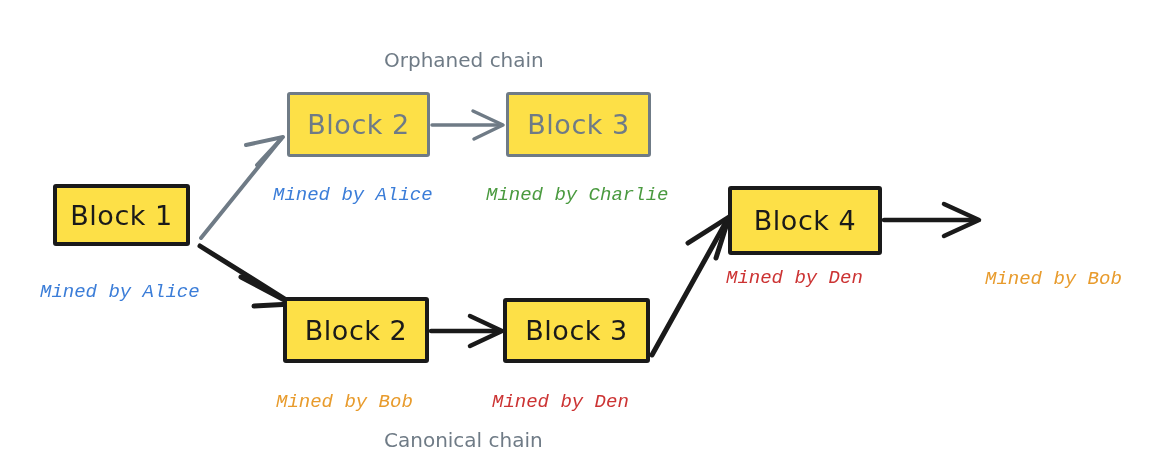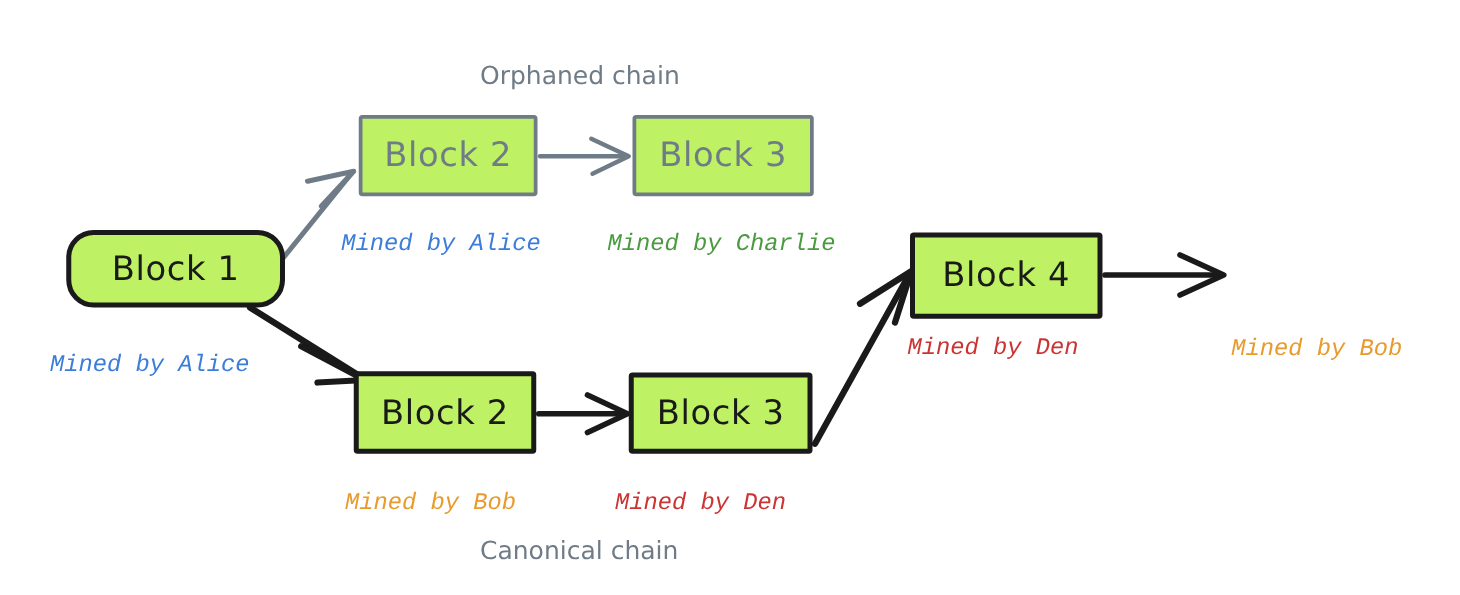--- a/index.html
+++ b/index.html
@@ -24,21 +24,21 @@
     width: 1168px;
     height: 476px;
     pointer-events: none;
   }
   .block {
     position: absolute;
     box-sizing: border-box;
     display: flex;
     align-items: center;
     justify-content: center;
-    background: #bef264;
+    background: #fde047;
     border-style: solid;
     z-index: 2;
   }
   .block-canonical {
     border-color: #1a1a1a;
     border-width: 4px;
     border-radius: 3px;
   }
   .block-orphaned {
     border-color: #6f7b86;
@@ -107,21 +107,21 @@
       <path d="M 884 220 L 976 220" stroke="#1a1a1a" stroke-width="4.5" fill="none" stroke-linecap="round"></path>
       <path d="M 944 204 L 979 220 L 944 236" stroke="#1a1a1a" stroke-width="4.5" fill="none" stroke-linecap="round" stroke-linejoin="round"></path>
     </g>
 
   </svg>
 
   <div class="chain-caption" style="left:384px; top:48px;">Orphaned chain</div>
 
   <div class="chain-caption" style="left:384px; top:428px;">Canonical chain</div>
 
-  <div class="block block-canonical" style="left:53px; top:184px; width:175px; height:62px;border-radius:22px;">
+  <div class="block block-canonical" style="left:53px; top:184px; width:137px; height:62px;">
     <span class="block-label">Block 1</span>
   </div>
   <div class="miner-label" style="left:40px; top:281px; color:#3b7dd8;">Mined by Alice</div>
 
   <div class="block block-orphaned" style="left:287px; top:92px; width:143px; height:65px;">
     <span class="block-label">Block 2</span>
   </div>
   <div class="miner-label" style="left:273px; top:184px; color:#3b7dd8;">Mined by Alice</div>
 
   <div class="block block-orphaned" style="left:506px; top:92px; width:145px; height:65px;">

